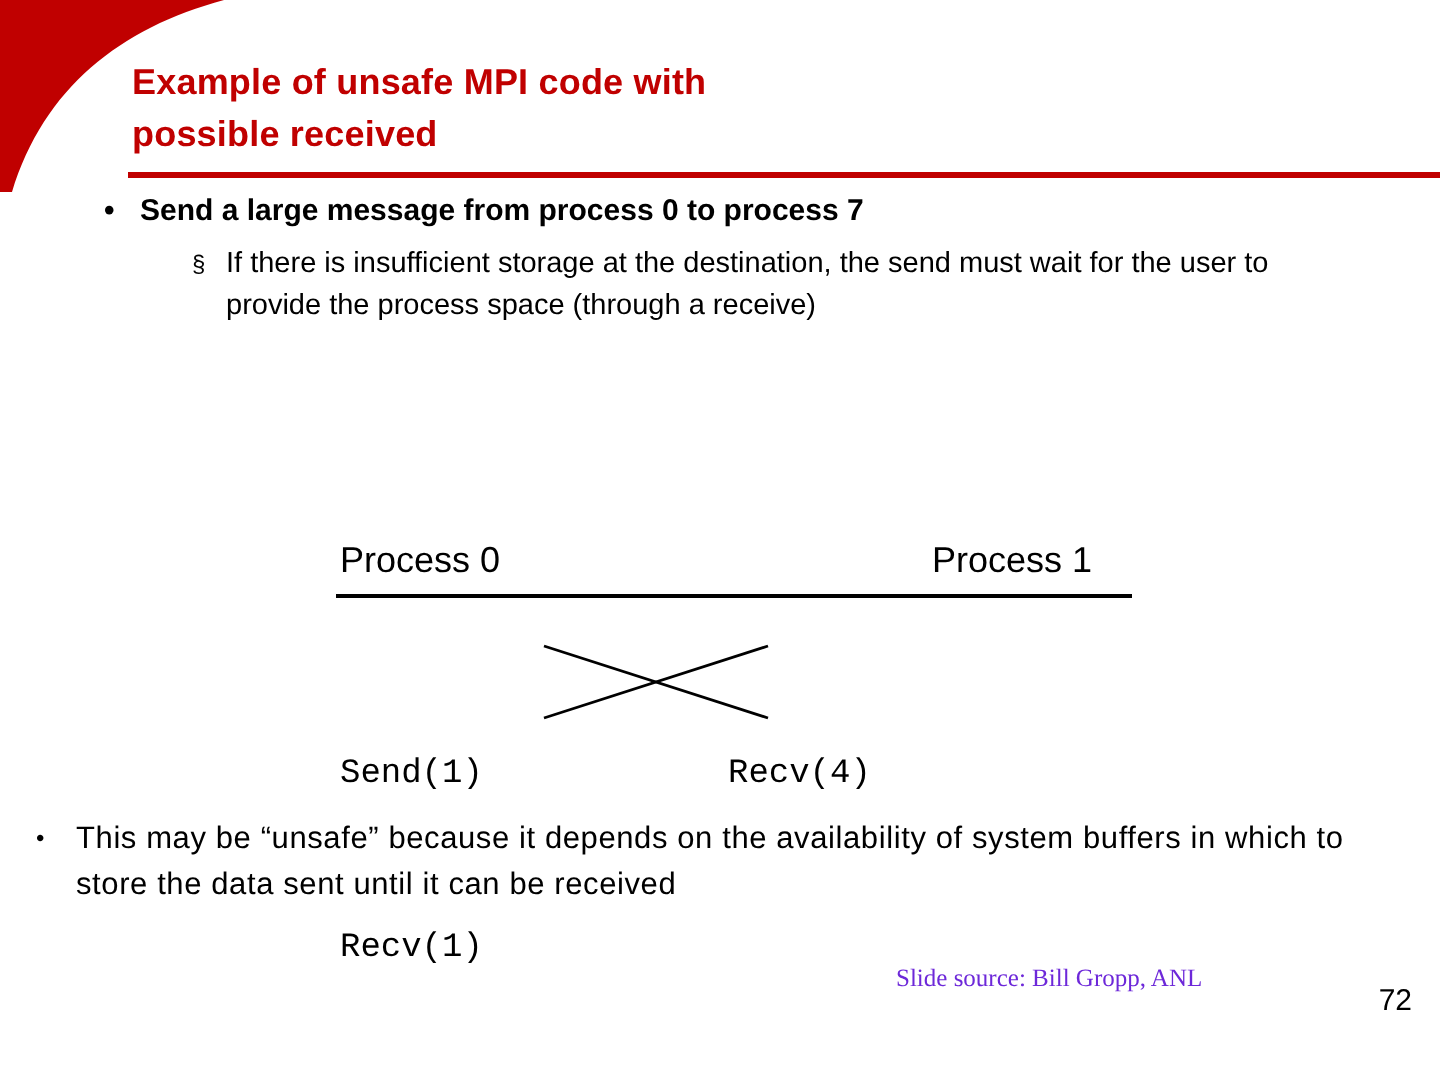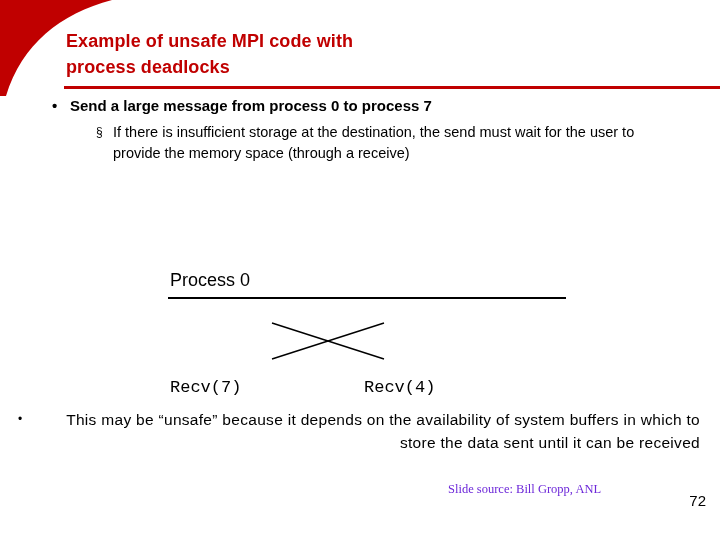--- a/index.html
+++ b/index.html
@@ -151,21 +151,20 @@
   }
   .bullet3 .mark {
     width: 20px;
     flex: 0 0 20px;
     font-size: 12px;
     line-height: 23px;
   }
   .bullet3 .txt {
     line-height: 23px;
     letter-spacing: 0.3px;
-    text-align: right;
   }
 
   
   .source {
     position: absolute;
     left: 448px;
     top: 482px;
     font-family: "Liberation Serif", serif;
     font-size: 12.5px;
     color: #6d28d9;
@@ -185,42 +184,44 @@
 
 <div class="corner-deco">
   <svg width="230" height="96" viewBox="0 0 230 96" xmlns="http://www.w3.org/2000/svg">
     <path d="M0,0 L112,0 C60,14 22,44 6,96 L0,96 Z" fill="#C00000"></path>
     <path d="M0,0 L60,0 C30,10 10,30 0,52 Z" fill="#C00000"></path>
   </svg>
 </div>
 
 <div class="title-block">
   <div class="title-line">Example  of unsafe MPI code with</div>
-  <div class="title-line">process deadlocks</div>
+  <div class="title-line">possible received</div>
 </div>
 <div class="title-rule"></div>
 
 <div class="bullet1">
   <span class="mark">•</span>
   <span class="txt">Send a large message from process 0 to process 7</span>
 </div>
 
 <div class="bullet2">
   <span class="mark">§</span>
-  <span class="txt">If there is insufficient storage at the destination, the send must wait for the user to provide the memory space (through a receive)</span>
+  <span class="txt">If there is insufficient storage at the destination, the send must wait for the user to provide the process space (through a receive)</span>
 </div>
 
 <div class="diagram">
   <div class="proc-headers">
     <div class="col c0">Process 0</div>
+    <div class="col c1">Process 1</div>
   </div>
   <div class="diagram-rule"></div>
   <div class="code-area">
     <div class="code-col left">
-      <div>Recv(7)</div>
+      <div>Send(1)</div>
+      <div>Recv(1)</div>
     </div>
     <div class="code-col right">
       <div>Recv(4)</div>
     </div>
     <svg class="cross-svg" viewBox="0 0 120 54" xmlns="http://www.w3.org/2000/svg">
       <line x1="4" y1="8" x2="116" y2="44" stroke="#000000" stroke-width="1.4"></line>
       <line x1="4" y1="44" x2="116" y2="8" stroke="#000000" stroke-width="1.4"></line>
     </svg>
   </div>
 </div>

